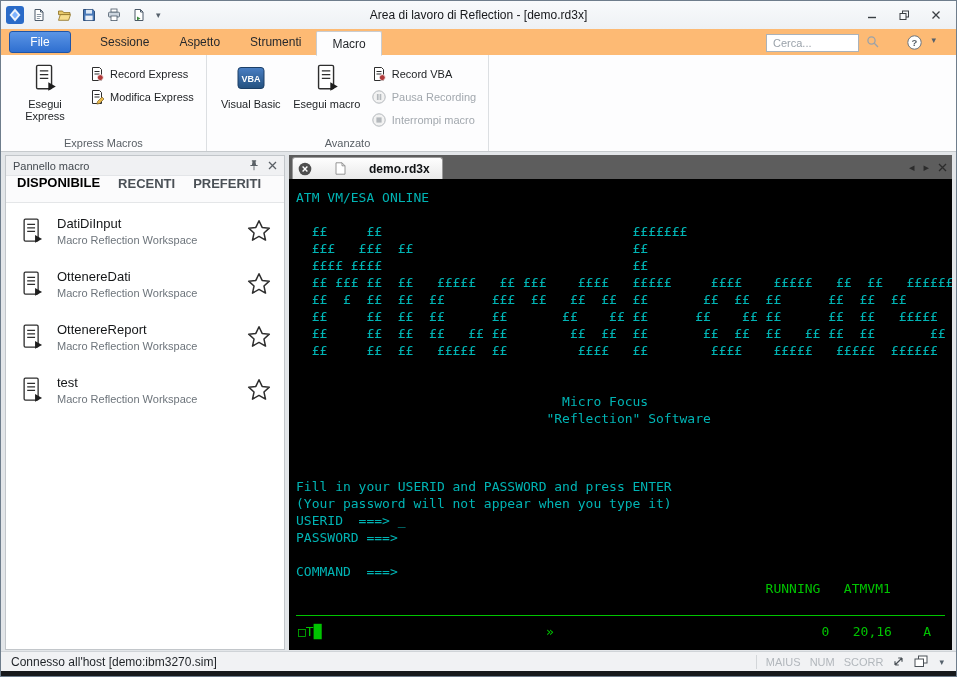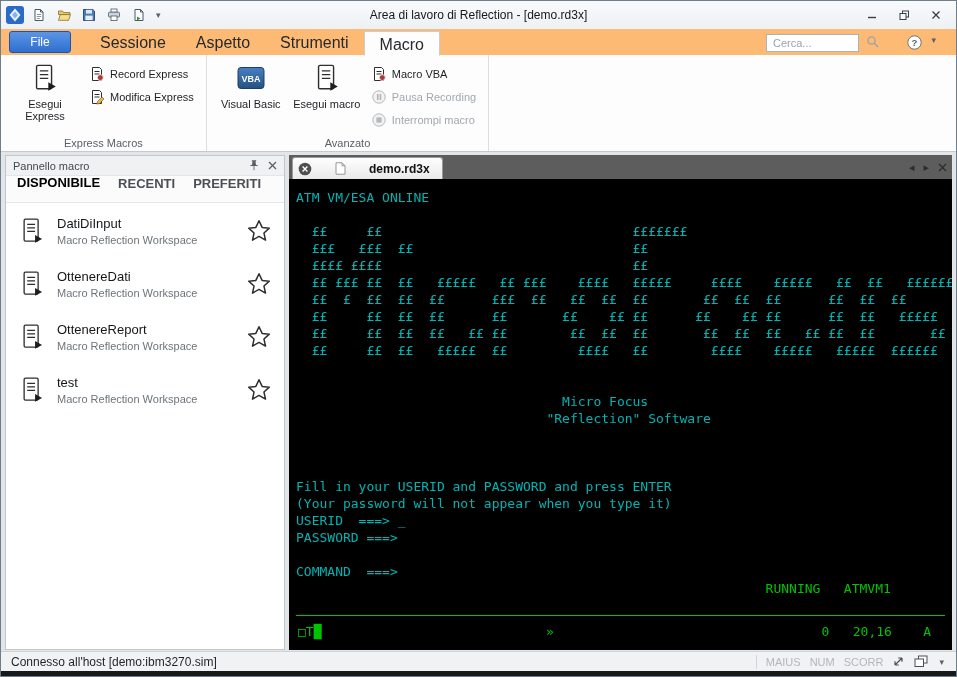--- a/index.html
+++ b/index.html
@@ -10,21 +10,21 @@
   .titlebar { position:absolute; top:0; left:0; right:0; height:28px; background:linear-gradient(#f8fafc,#eef1f4); display:flex; align-items:center; padding:0 5px; gap:5px; }
   .title { position:absolute; left:180px; right:180px; text-align:center; font-size:12px; color:#16181b; pointer-events:none; }
   .qat-btn { width:20px; height:20px; display:flex; align-items:center; justify-content:center; border-radius:2px; }
   .qat-caret { font-size:9px; color:#55606b; padding:0 2px; }
   .win-controls { margin-left:auto; display:flex; gap:2px; }
   .winbtn { width:30px; height:20px; display:flex; align-items:center; justify-content:center; border-radius:2px; }
 
   
   .tabrow { position:absolute; top:28px; left:0; right:0; height:26px; background:#fdba74; display:flex; align-items:flex-end; padding-left:8px; }
   .file-tab { width:62px; height:22px; line-height:21px; margin:0 14px 2px 0; text-align:center; color:#fff; font-size:12px; background:linear-gradient(#5b95e5,var(--file-tab-blue,#2f6fd0)); border:1px solid #1f55a8; border-radius:3px; }
-  .rtab { padding:0 15px; height:25px; line-height:25px; font-size:16px; color:#26292d; }
+  .rtab { padding:0 15px; height:25px; line-height:25px; font-size:12px; color:#26292d; }
   .rtab.active { background:#fdfdfe; border:1px solid #c9ccd0; border-bottom:1px solid #fdfdfe; border-radius:2px 2px 0 0; margin-bottom:-1px; position:relative; z-index:3; }
   .searchbox { position:absolute; right:97px; top:5px; width:93px; height:18px; border:1px solid #aab2ba; background:#fff; font-size:11px; padding:0 6px; color:#333; font-family:"Liberation Sans",sans-serif; }
   .searchbox::placeholder { color:#9aa2aa; }
   .tabrow-icon { position:absolute; top:6px; display:flex; align-items:center; }
 
   
   .ribbon-body { position:absolute; top:54px; left:0; right:0; height:97px; background:#fdfdfe; border-bottom:1px solid #c6cacd; display:flex; z-index:2; }
   .rgroup { position:relative; height:100%; border-right:1px solid #dcdfe2; padding:3px 6px 15px 6px; display:flex; align-items:flex-start; }
   .grouplabel { position:absolute; bottom:2px; left:0; right:0; text-align:center; font-size:11px; color:#5a6066; }
   .bigbtn { width:76px; min-height:76px; display:flex; flex-direction:column; padding-top:5px; gap:5px; font-size:11px; color:#1c1f22; text-align:center; border-radius:3px; }
@@ -228,21 +228,21 @@
       </div>
       <div class="smallcol">
         <div class="smallbtn">
           <span class="icon">
             <svg width="16" height="16" viewBox="0 0 16 16">
                 <path d="M3.5 1.5h7l2 2v11h-9z" fill="#fff" stroke="#2e2e2e"></path>
                 <path d="M5.5 5.5h5M5.5 8h5" stroke="#2e2e2e" stroke-width="1"></path>
                 <circle cx="11.3" cy="11.6" r="3" fill="#b03a3a" stroke="#fff" stroke-width=".8"></circle>
               </svg>
           </span>
-          <span>Macro VBA</span>
+          <span>Record VBA</span>
         </div>
         <div class="smallbtn disabled">
           <span class="icon">
             <svg width="16" height="16" viewBox="0 0 16 16">
                 <circle cx="8" cy="8" r="6.2" fill="#f2f2f2" stroke="#b4b8bc"></circle>
                 <rect x="5.9" y="5" width="1.7" height="6" fill="#b4b8bc"></rect>
                 <rect x="8.6" y="5" width="1.7" height="6" fill="#b4b8bc"></rect>
               </svg>
           </span>
           <span>Pausa Recording</span>

